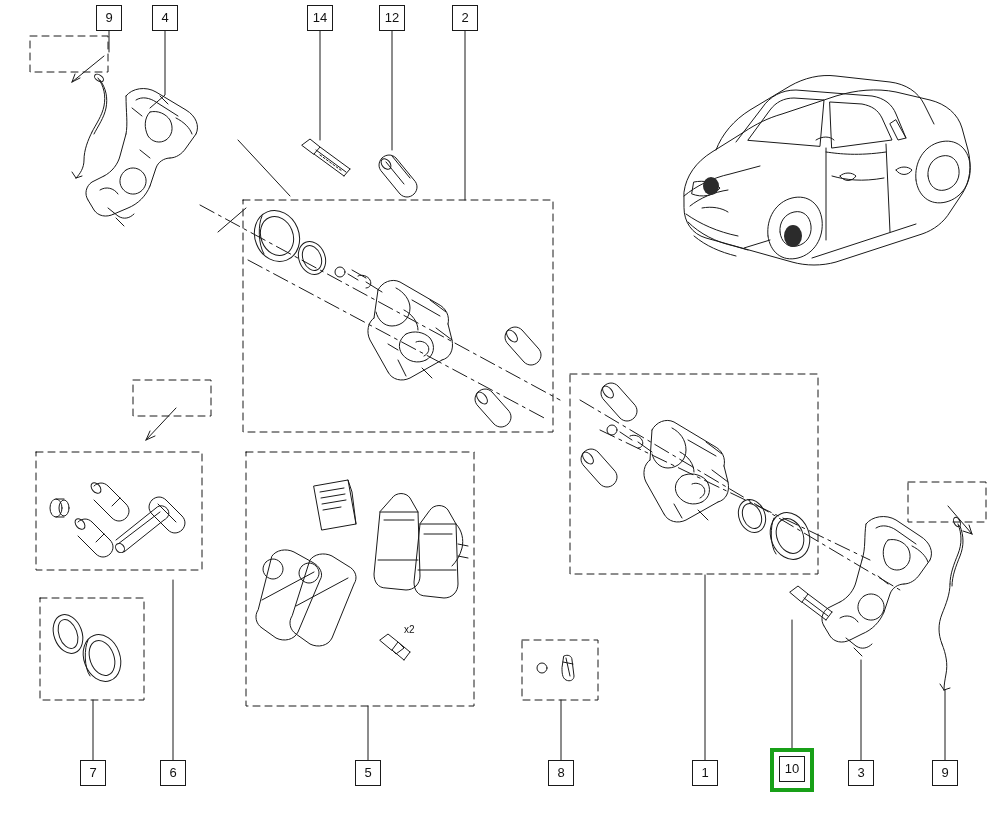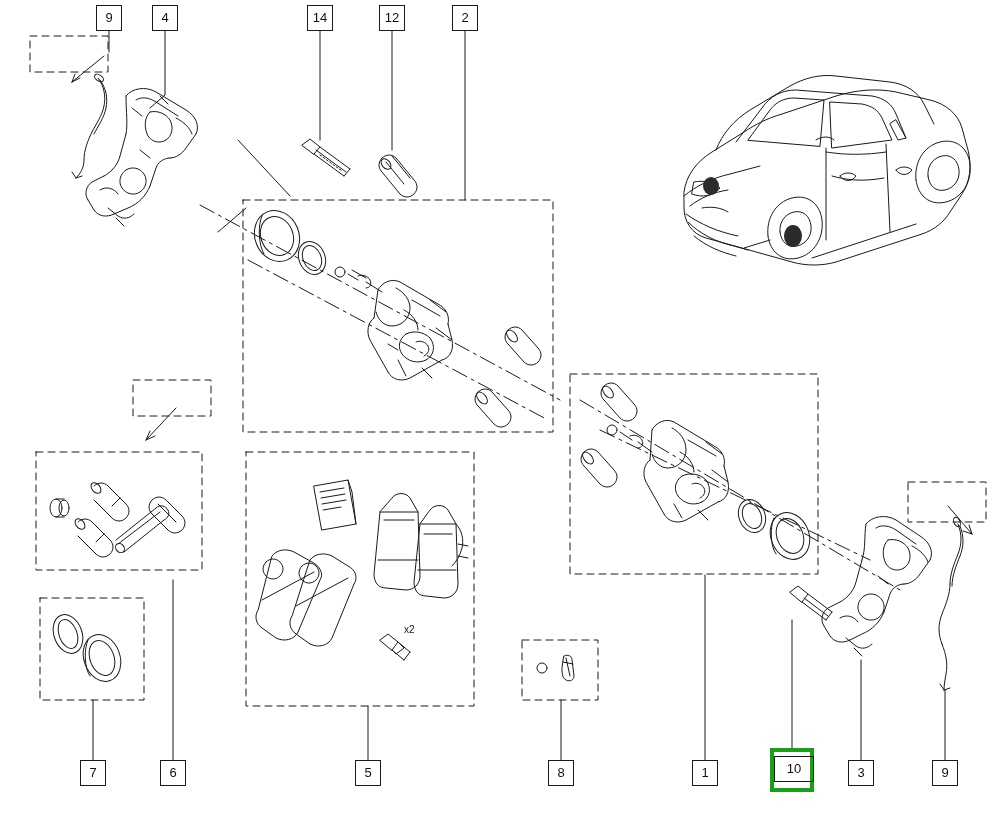--- a/index.html
+++ b/index.html
@@ -38,21 +38,21 @@
   }
   .callout.highlight {
     border: 4px solid #18a018;
     width: 44px;
     height: 44px;
     line-height: 36px;
     font-size: 13px;
   }
   .callout.highlight .inner {
     display: block;
-    width: 40px;
+    width: 26px;
     height: 26px;
     margin: 4px auto 0 auto;
     border: 1px solid #1a1a1a;
     line-height: 24px;
     box-sizing: border-box;
   }
   .xlabel {
     position: absolute;
     font-size: 10px;
     color: #111;

